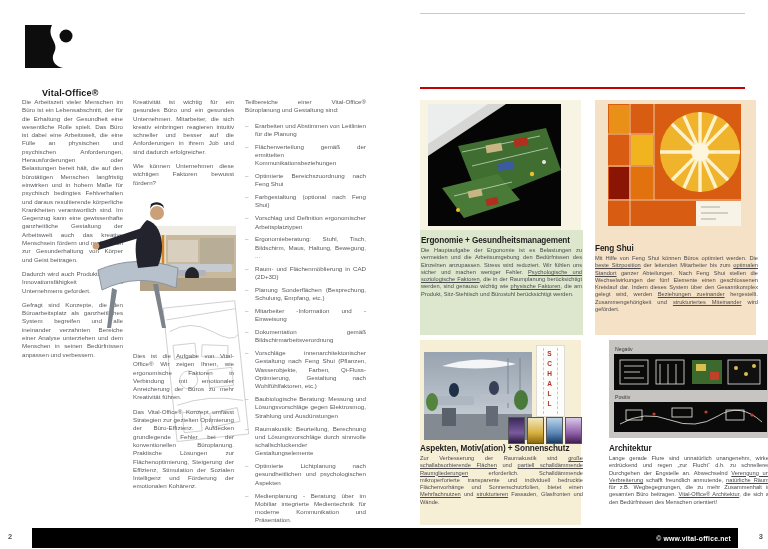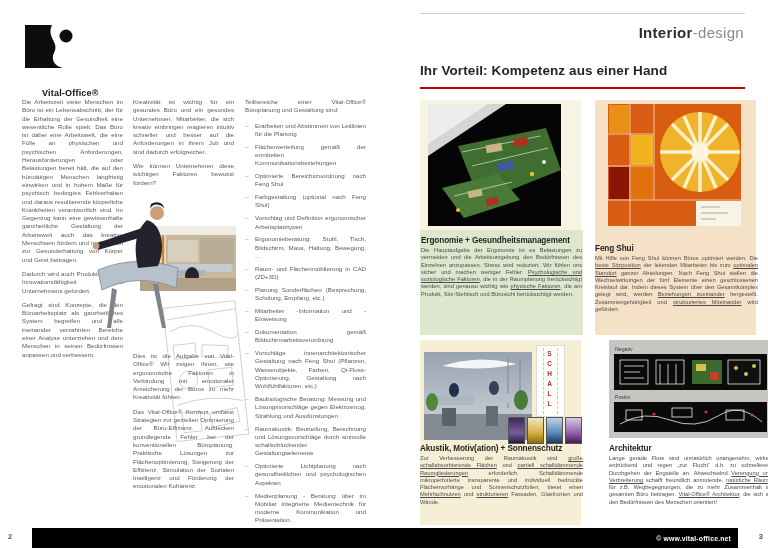--- a/index.html
+++ b/index.html
@@ -172,25 +172,21 @@
         <path d="M8 104 Q40 96 74 106"></path>
         <rect x="12" y="112" width="18" height="20"></rect>
         <rect x="40" y="114" width="28" height="14" transform="rotate(-6 54 121)"></rect>
         <path d="M6 18 L76 14"></path>
       </g>
     </svg>
   </div>
 
   <div class="abs topline"></div>
 
-  <div class="abs pg-title">
-    <b>Interior</b><span>-design</span>
-  </div>
-
-  <div class="abs headline">Ihr Vorteil: Kompetenz aus einer Hand</div>
+
   <div class="abs red-rule" style="background: rgb(194, 0, 0);"></div>
 
   <div class="abs blk q1">
     <div class="q1-img">
       <svg width="133" height="122" viewBox="0 0 133 122">
         <rect width="133" height="122" fill="#050505"></rect>
         <polygon points="0,0 78,0 0,52" fill="#d6d6d4"></polygon>
         <polygon points="0,0 60,0 0,40" fill="#eceded"></polygon>
         <polygon points="30,42 118,24 133,66 52,98" fill="#3f6e30"></polygon>
         <polygon points="14,84 70,70 92,96 36,114" fill="#4a7a38"></polygon>
@@ -287,21 +283,21 @@
       <div class="dash" style="left:20px"></div>
       <div class="schall-txt">SCHALL</div>
     </div>
     <div class="tiles">
       <div class="tile" style="background:linear-gradient(180deg,#3a2a58,#7a5aa0 60%,#2a1a40)"></div>
       <div class="tile" style="background:linear-gradient(180deg,#f0e6c0,#d8b040 60%,#8a6a10)"></div>
       <div class="tile" style="background:linear-gradient(180deg,#bcd4e8,#5a88b8 60%,#1a3a60)"></div>
       <div class="tile" style="background:linear-gradient(180deg,#d8c8e8,#9060a8 60%,#402050)"></div>
     </div>
     <div class="q3-text">
-      <h3 class="cap">Akustik, Motiv(ation) + Sonnenschutz</h3>
+      <h3 class="cap">Aspekten, Motiv(ation) + Sonnenschutz</h3>
       <div class="bod"><span>Zur Verbesserung der Raumakustik sind </span><span class="ulink">große schallabsorbierende Flächen</span><span> und </span><span class="ulink">partiell schalldämmende Raumgliederungen</span><span> erforderlich. Schalldämmende mikroperforierte transparente und individuell bedruckte Flächenvorhänge und Sonnenschutzfolien, bietet einen </span><span class="ulink">Mehrfachnutzen</span><span> und </span><span class="ulink">strukturieren</span><span> Fassaden, Glasfronten und Wände.</span></div>
     </div>
   </div>
 
   <div class="abs blk q4">
     <div class="q4-gray">
       <div class="plan-label" style="left:6px;top:6px">Negativ</div>
       <div class="strip" style="top:14px;height:36px">
         <svg width="153" height="36" viewBox="0 0 153 36">
           <rect width="153" height="36" fill="#0a0a0a"></rect>

